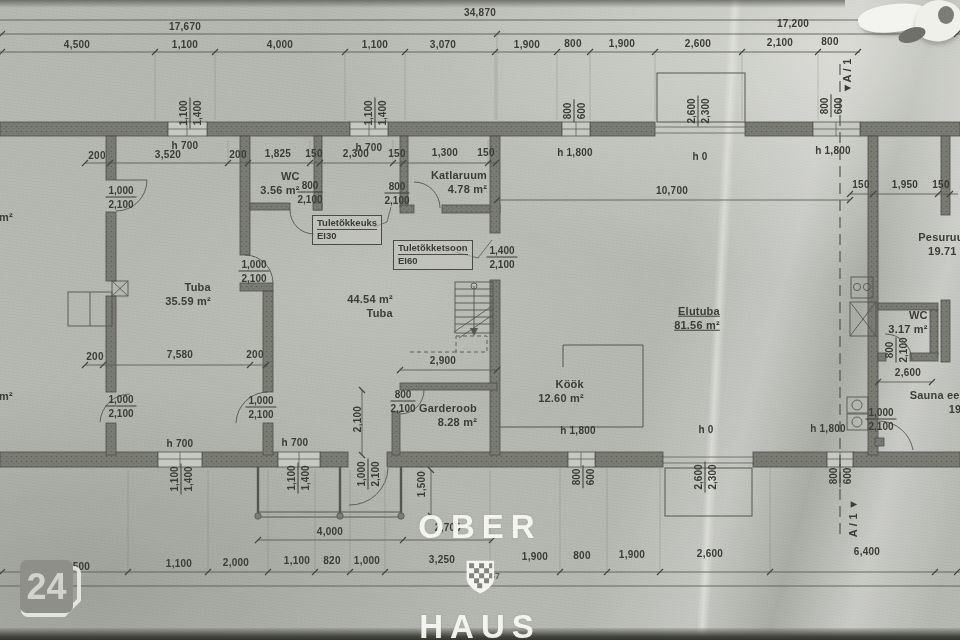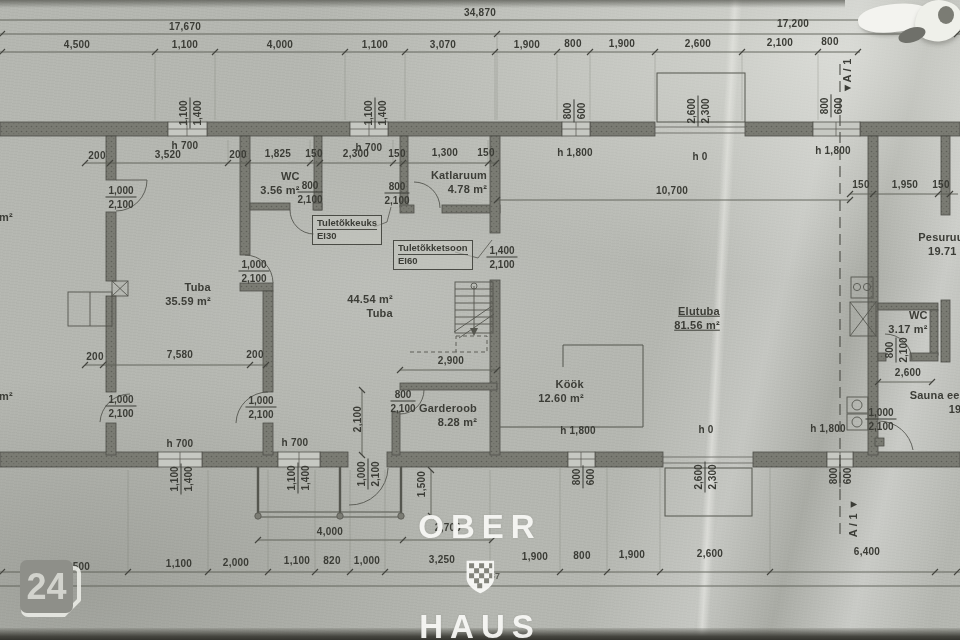--- a/index.html
+++ b/index.html
@@ -263,21 +263,21 @@
       <div class="lbl" style="left: 397px; top: 153px;">150</div>
       <div class="lbl" style="left: 445px; top: 152px;">1,300</div>
       <div class="lbl" style="left: 486px; top: 152px;">150</div>
       <div class="lbl" style="left: 672px; top: 190px;">10,700</div>
       <div class="lbl" style="left: 861px; top: 184px;">150</div>
       <div class="lbl" style="left: 905px; top: 184px;">1,950</div>
       <div class="lbl" style="left: 941px; top: 184px;">150</div>
       <div class="lbl" style="left: 95px; top: 356px;">200</div>
       <div class="lbl" style="left: 180px; top: 354px;">7,580</div>
       <div class="lbl" style="left: 255px; top: 354px;">200</div>
-      <div class="lbl" style="left: 443px; top: 360px; margin-left: 8px;">2,900</div>
+      <div class="lbl" style="left: 443px; top: 360px;">2,900</div>
       <div class="lbl" style="left: 908px; top: 372px;">2,600</div>
       <div class="lbl" style="left: 330px; top: 531px;">4,000</div>
       <div class="lbl" style="left: 448px; top: 527px;">2,700</div>
       <div class="lbl" style="left: 77px; top: 566px;">4,500</div>
       <div class="lbl" style="left: 179px; top: 563px;">1,100</div>
       <div class="lbl" style="left: 236px; top: 562px;">2,000</div>
       <div class="lbl" style="left: 297px; top: 560px;">1,100</div>
       <div class="lbl" style="left: 332px; top: 560px;">820</div>
       <div class="lbl" style="left: 367px; top: 560px;">1,000</div>
       <div class="lbl" style="left: 442px; top: 559px;">3,250</div>

